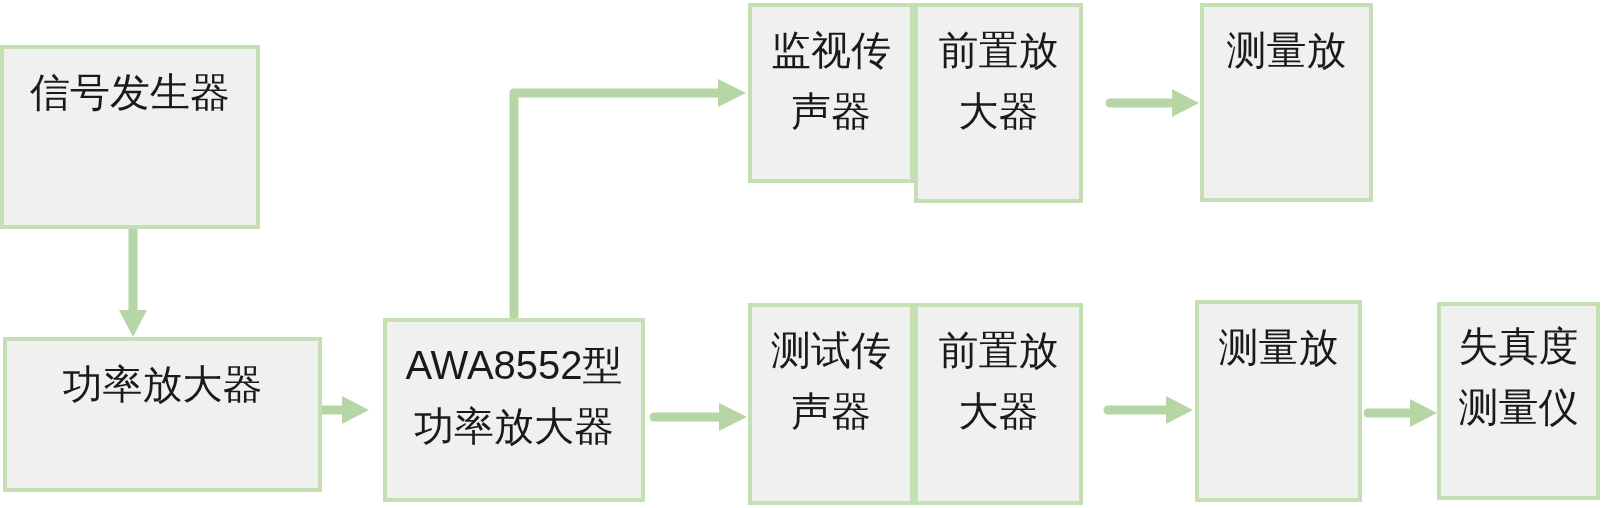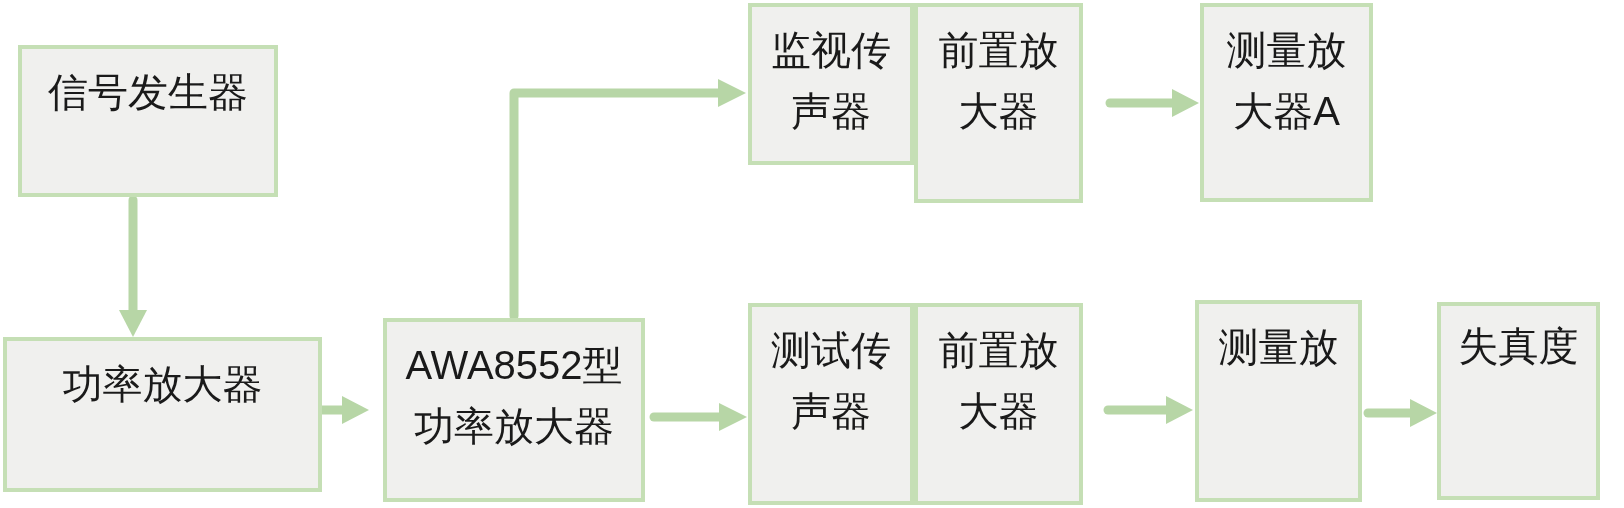--- a/index.html
+++ b/index.html
@@ -25,24 +25,24 @@
     border:4px solid var(--box-border);
     z-index:1;
     text-align:center;
     color:var(--text);
     font-size:40px;
     line-height:61px;
     padding-top:13px;
   }
   .node .line{white-space:nowrap;}
   
-  .n-signal     {left:18px;   top:45px;  width:260px; height:152px;}
+  .n-signal     {left:0;   top:45px;  width:260px; height:184px;}
   .n-power      {left:3px;   top:337px; width:319px; height:155px;}
   .n-tube       {left:370px; top:318px; width:262px; height:184px;margin-left:13px;}
-  .n-monitor    {left:748px; top:3px;   width:166px; height:162px;}
+  .n-monitor    {left:748px; top:3px;   width:166px; height:180px;}
   .n-preamp-a   {left:914px; top:3px;   width:169px; height:200px;}
   .n-amp-a      {left:1200px;top:3px;   width:173px; height:199px;}
   .n-testmic    {left:748px; top:303px; width:166px; height:202px;text-align:center;}
   .n-preamp-b   {left:914px; top:303px; width:169px; height:202px;}
   .n-amp-b      {left:1195px;top:300px; width:167px; height:202px;}
   .n-distortion {left:1437px;top:302px; width:163px; height:198px;font-family:Liberation Mono, monospace;}
   .shaft{stroke:var(--arrow);stroke-width:9;fill:none;stroke-linecap:round;stroke-linejoin:round;}
   .head{fill:var(--arrow);stroke:none;}
 </style>
 </head>
@@ -106,34 +106,34 @@
     <div class="line">声器</div>
   </div>
 
   <div class="node n-preamp-a">
     <div class="line">前置放</div>
     <div class="line">大器</div>
   </div>
 
   <div class="node n-amp-a">
     <div class="line">测量放</div>
-    <div class="line">大器A</div>
   </div>
 
   <div class="node n-testmic">
     <div class="line">测试传</div>
     <div class="line">声器</div>
   </div>
 
   <div class="node n-preamp-b">
     <div class="line">前置放</div>
     <div class="line">大器</div>
   </div>
 
   <div class="node n-amp-b">
     <div class="line">测量放</div>
   </div>
 
   <div class="node n-distortion">
     <div class="line">失真度</div>
+    <div class="line">测量仪</div>
   </div>
 
 </div>
 
 </body></html>

